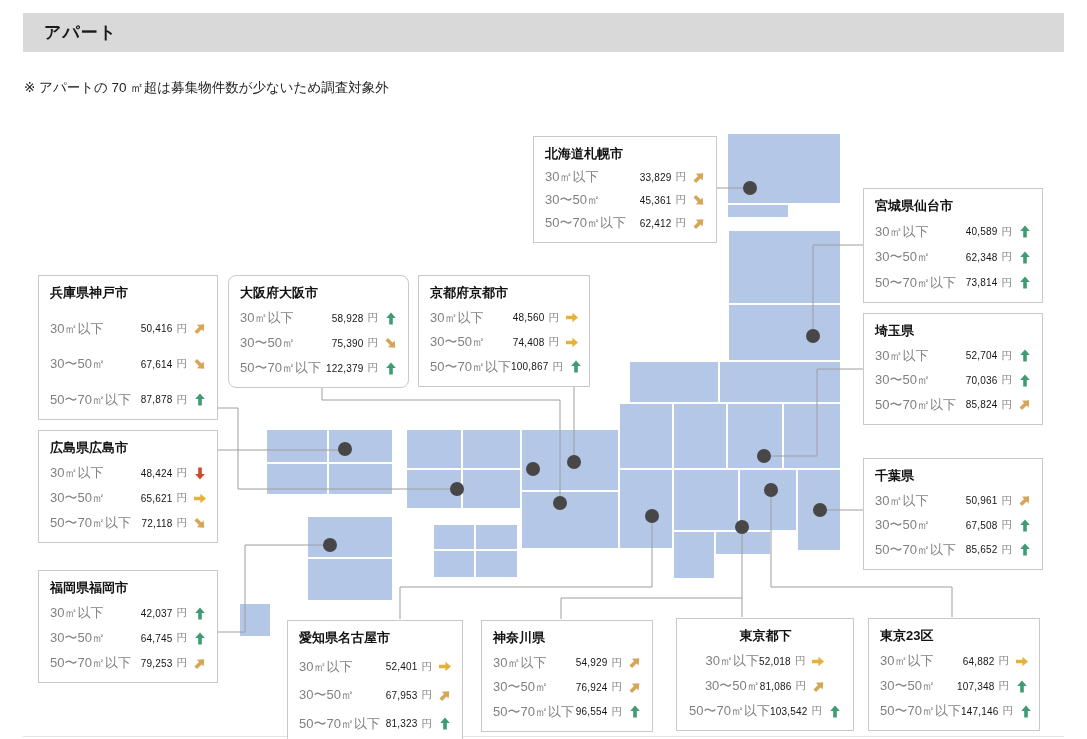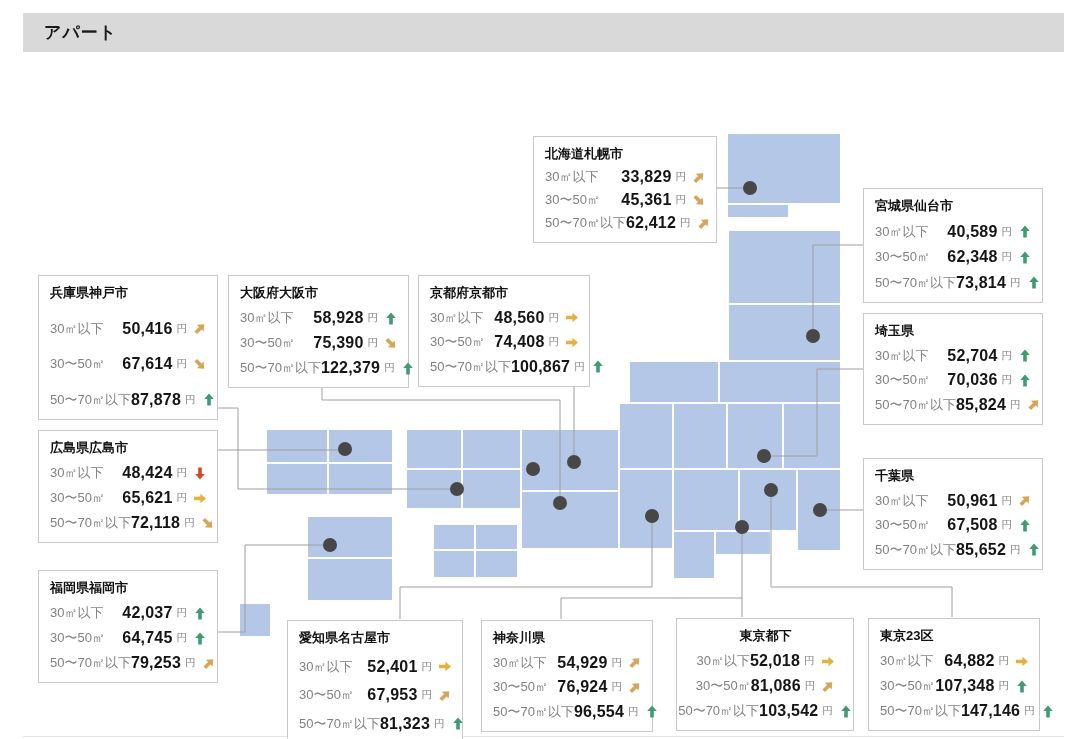--- a/index.html
+++ b/index.html
@@ -10,37 +10,38 @@
   #title-bar .t{font-size:17px;font-weight:bold;color:#1a1a1a;letter-spacing:1px;}
   #note{position:absolute;left:24px;top:79px;font-size:13.5px;color:#222;}
   #map-root{position:absolute;left:0;top:0;width:1087px;height:739px;z-index:1;}
   #cards{position:absolute;left:0;top:0;width:1087px;height:739px;z-index:2;}
   .card{position:absolute;background:#fff;border:1px solid #c9c9c9;box-sizing:border-box;
         display:flex;flex-direction:column;justify-content:space-between;
         padding:8px 10px 10px 11px;}
   .card .rname{font-size:13px;font-weight:bold;color:#111;white-space:nowrap;}
   .rrow{display:flex;align-items:center;white-space:nowrap;}
   .rlabel{font-size:13px;color:#808080;}
-  .rval{margin-left:auto;font-size:16px;font-weight:bold;color:#151515;letter-spacing:0.2px;}
+  .rval{margin-left:auto;font-size:10px;font-weight:normal;color:#151515;letter-spacing:0.2px;}
   .runit{font-size:10.5px;color:#808080;margin-left:4px;}
   .arr{margin-left:6px;width:14px;height:13px;display:inline-flex;}
   .arr svg{display:block;}
   .t-up svg{transform:rotate(-90deg);}
   .t-up-right svg{transform:rotate(-45deg);}
   .t-down-right svg{transform:rotate(45deg);}
   .t-down svg{transform:rotate(90deg);}
   #bottom-rule{position:absolute;left:23px;top:736px;width:1041px;height:1px;background:#e3e3e3;}
 </style>
 </head>
 <body>
 
 <div id="page">
   <div id="title-bar">
     <span class="t">アパート</span>
   </div>
+  <div id="note">※ アパートの 70 ㎡超は募集物件数が少ないため調査対象外</div>
   <svg id="map-root" viewBox="0 0 1087 739">
       <rect x="728" y="134" width="112" height="69" fill="#b4c7e7"></rect>
       <rect x="728" y="205" width="60" height="12" fill="#b4c7e7"></rect>
       <rect x="729" y="231" width="111" height="72" fill="#b4c7e7"></rect>
       <rect x="729" y="305" width="111" height="55" fill="#b4c7e7"></rect>
       <rect x="630" y="362" width="88" height="40" fill="#b4c7e7"></rect>
       <rect x="720" y="362" width="120" height="40" fill="#b4c7e7"></rect>
       <rect x="620" y="404" width="52" height="64" fill="#b4c7e7"></rect>
       <rect x="674" y="404" width="52" height="64" fill="#b4c7e7"></rect>
       <rect x="728" y="404" width="54" height="64" fill="#b4c7e7"></rect>
@@ -188,21 +189,21 @@
           <span class="rlabel">50〜70㎡以下</span>
           <span class="rval">87,878</span>
           <span class="runit">円</span>
           <span class="arr t-up">
             <svg viewBox="0 0 14 12" width="14" height="13">
               <path d="M1 4.2 H7.4 V1.2 L13 6 L7.4 10.8 V7.8 H1 Z" fill="#3f9b72"></path>
             </svg>
           </span>
         </div>
       </div>
-      <div class="card" style="left: 228px; top: 275px; width: 181px; height: 113px;">
+      <div class="card" style="left: 228px; top: 275px; width: 181px; height: 113px; border-radius: 8px;">
         <div class="rname">大阪府大阪市</div>
         <div class="rrow">
           <span class="rlabel">30㎡以下</span>
           <span class="rval">58,928</span>
           <span class="runit">円</span>
           <span class="arr t-up">
             <svg viewBox="0 0 14 12" width="14" height="13">
               <path d="M1 4.2 H7.4 V1.2 L13 6 L7.4 10.8 V7.8 H1 Z" fill="#3f9b72"></path>
             </svg>
           </span>

